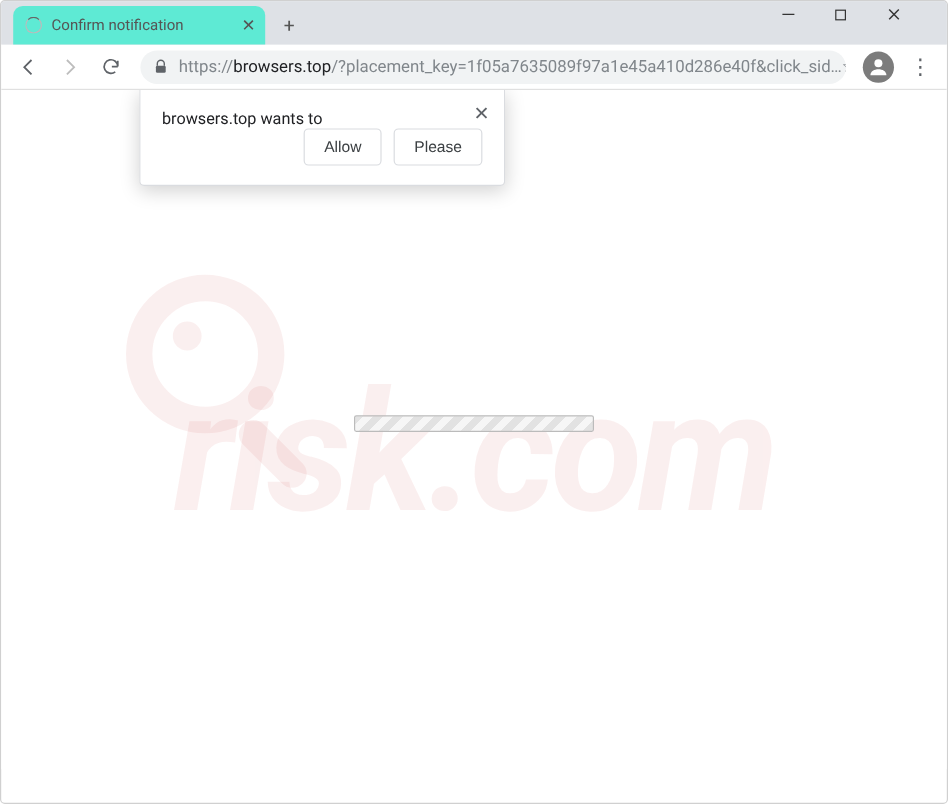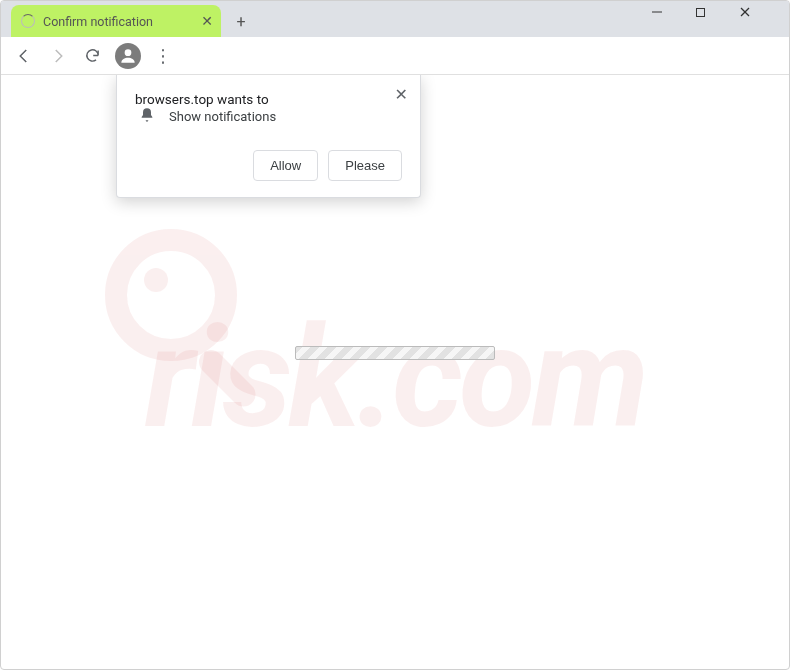--- a/index.html
+++ b/index.html
@@ -17,21 +17,21 @@
   
   .tabstrip {
     height: 36px;
     background: #dee1e6;
     display: flex;
     align-items: flex-end;
     padding-left: 10px;
     position: relative;
   }
   .tab {
-    background: #bef264;
+    background: #5eead4;
     height: 32px;
     width: 210px;
     border-top-left-radius: 8px;
     border-top-right-radius: 8px;
     display: flex;
     align-items: center;
     padding: 0 10px;
     font-size: 12.5px;
     color: #555;
     position: relative;
@@ -267,20 +267,32 @@
   <div class="navbtn disabled">
     <svg width="18" height="18" viewBox="0 0 24 24">
         <path d="M9 4l8 8-8 8" fill="none" stroke="#bdbdbd" stroke-width="2"></path>
       </svg>
   </div>
   <div class="navbtn">
     <svg width="17" height="17" viewBox="0 0 24 24">
         <path d="M4 12a8 8 0 1 1 3 6.2M4 12V5m0 7h7" fill="none" stroke="#5f6368" stroke-width="2" transform="scale(-1,1) translate(-24,0)"></path>
       </svg>
   </div>
+  <div class="omnibox">
+    <span class="lock">
+      <svg width="14" height="14" viewBox="0 0 24 24">
+          <path d="M7 10V7a5 5 0 0 1 10 0v3" fill="none" stroke="#5f6368" stroke-width="2"></path>
+          <rect x="5" y="10" width="14" height="10" rx="2" fill="#5f6368"></rect>
+        </svg>
+    </span>
+    <span class="scheme">https://</span>
+      <span class="host">browsers.top</span>
+      <span class="path">/?placement_key=1f05a7635089f97a1e45a410d286e40f&amp;click_sid…</span>
+    <span class="star">☆</span>
+  </div>
   <div class="avatar">
     <svg width="20" height="20" viewBox="0 0 24 24">
         <circle cx="12" cy="8" r="4" fill="#fff"></circle>
         <path d="M4 20c0-4 4-6 8-6s8 2 8 6" fill="#fff"></path>
       </svg>
   </div>
   <div class="menu3">⋮</div>
 </div>
 
 <div class="content">
@@ -294,27 +306,19 @@
     <div class="watermark-inner">risk.com</div>
   </div>
 
   <div class="page-center">
     <div class="progressbar"></div>
   </div>
 
   <div class="perm">
     <div class="perm-close">✕</div>
     <div class="perm-title">browsers.top wants to</div>
-    <div class="perm-row">
-      <span>
-        <svg width="16" height="16" viewBox="0 0 24 24">
-            <path d="M12 2a6 6 0 0 0-6 6v4l-2 3v1h16v-1l-2-3V8a6 6 0 0 0-6-6zm-2 18a2 2 0 0 0 4 0" fill="#5f6368"></path>
-          </svg>
-      </span>
-      <span>Show notifications</span>
-    </div>
     <div class="perm-actions">
       <button>Allow</button>
       <button>Please</button>
     </div>
   </div>
 
 </div>
 
 </body></html>

